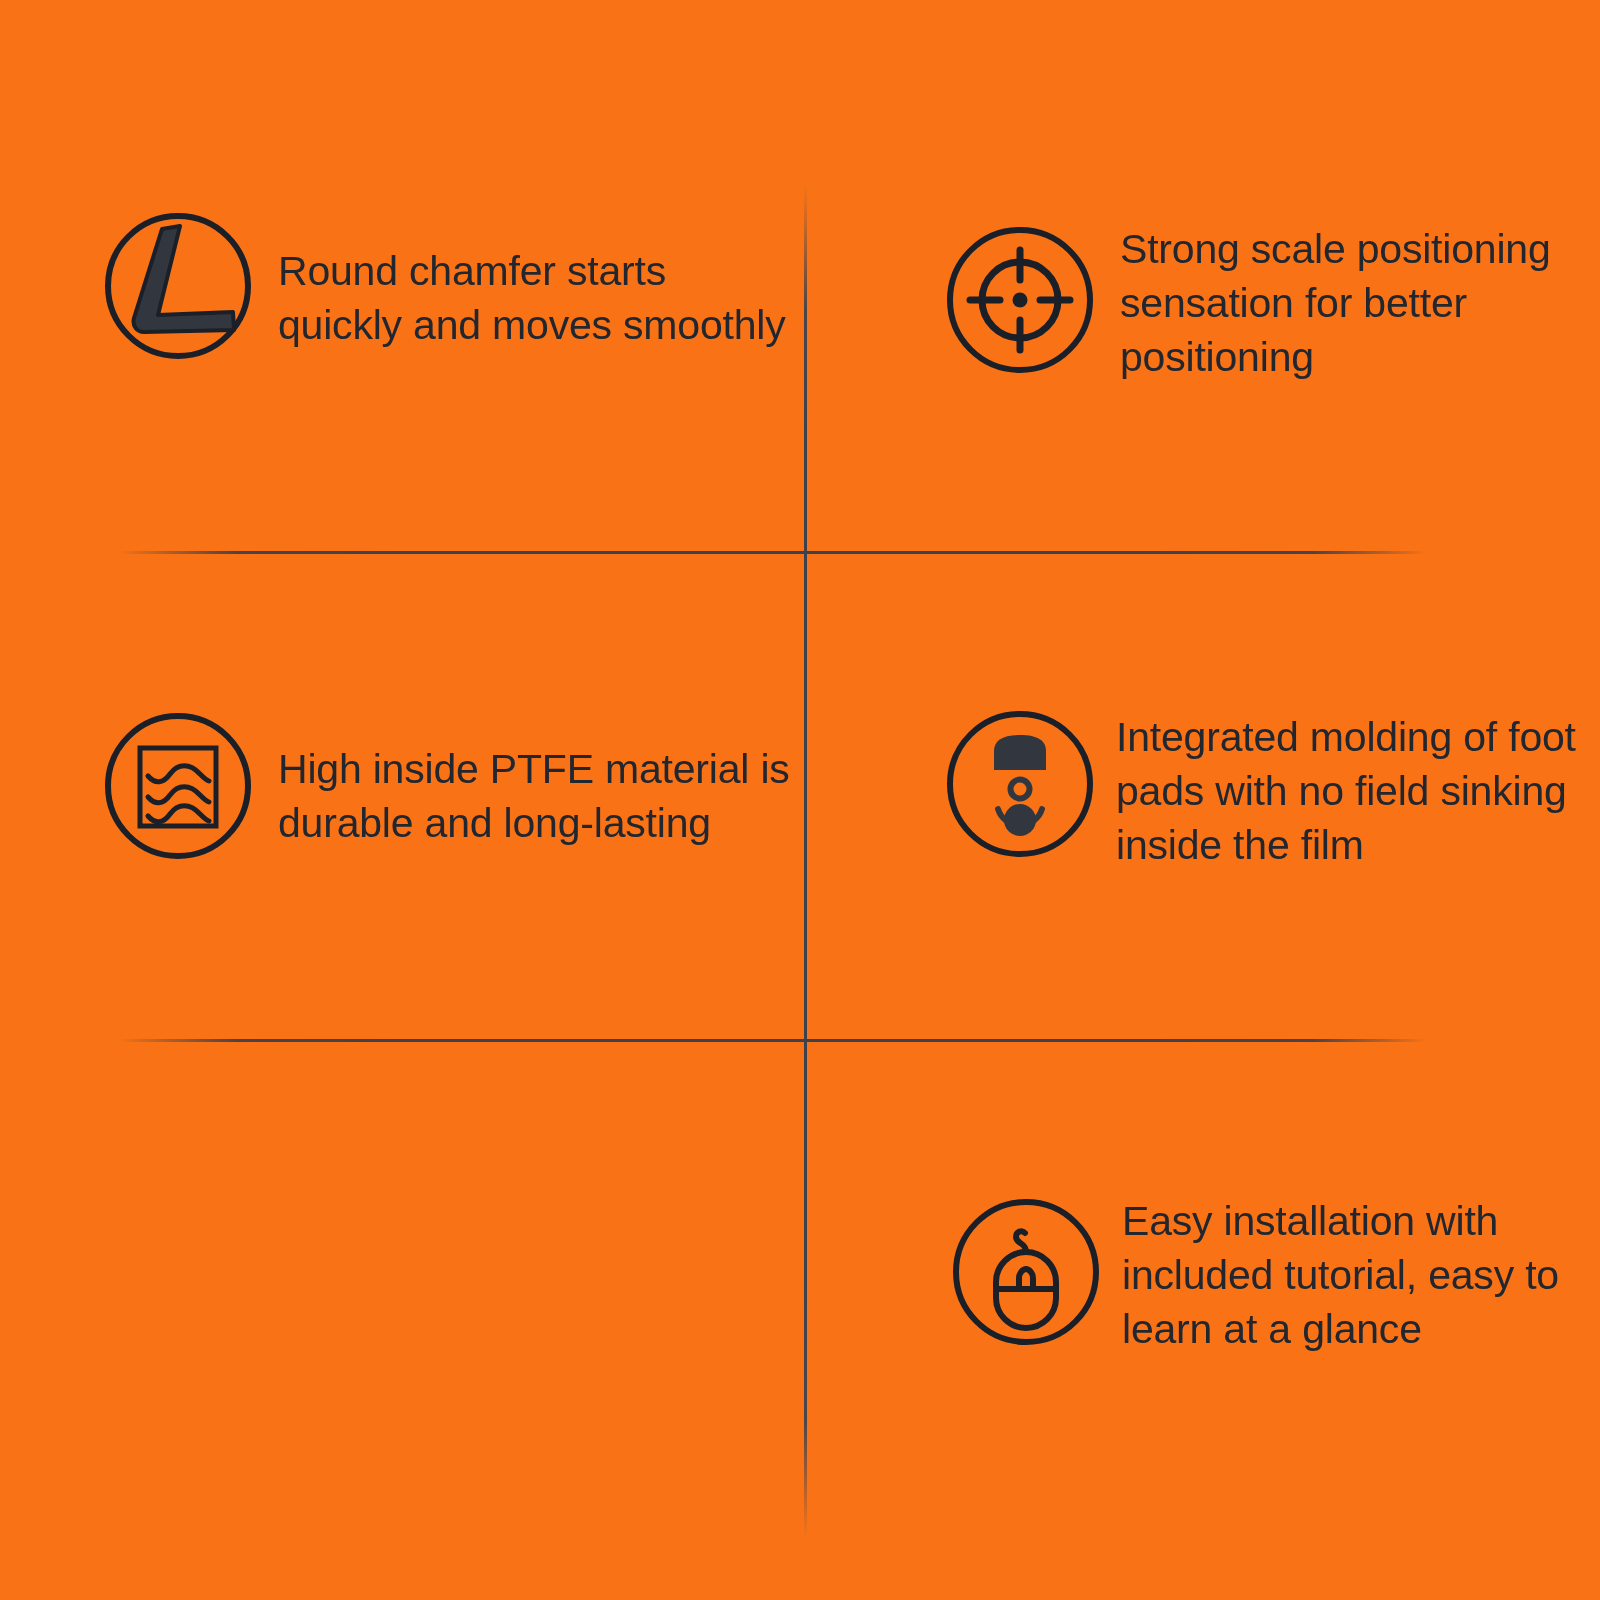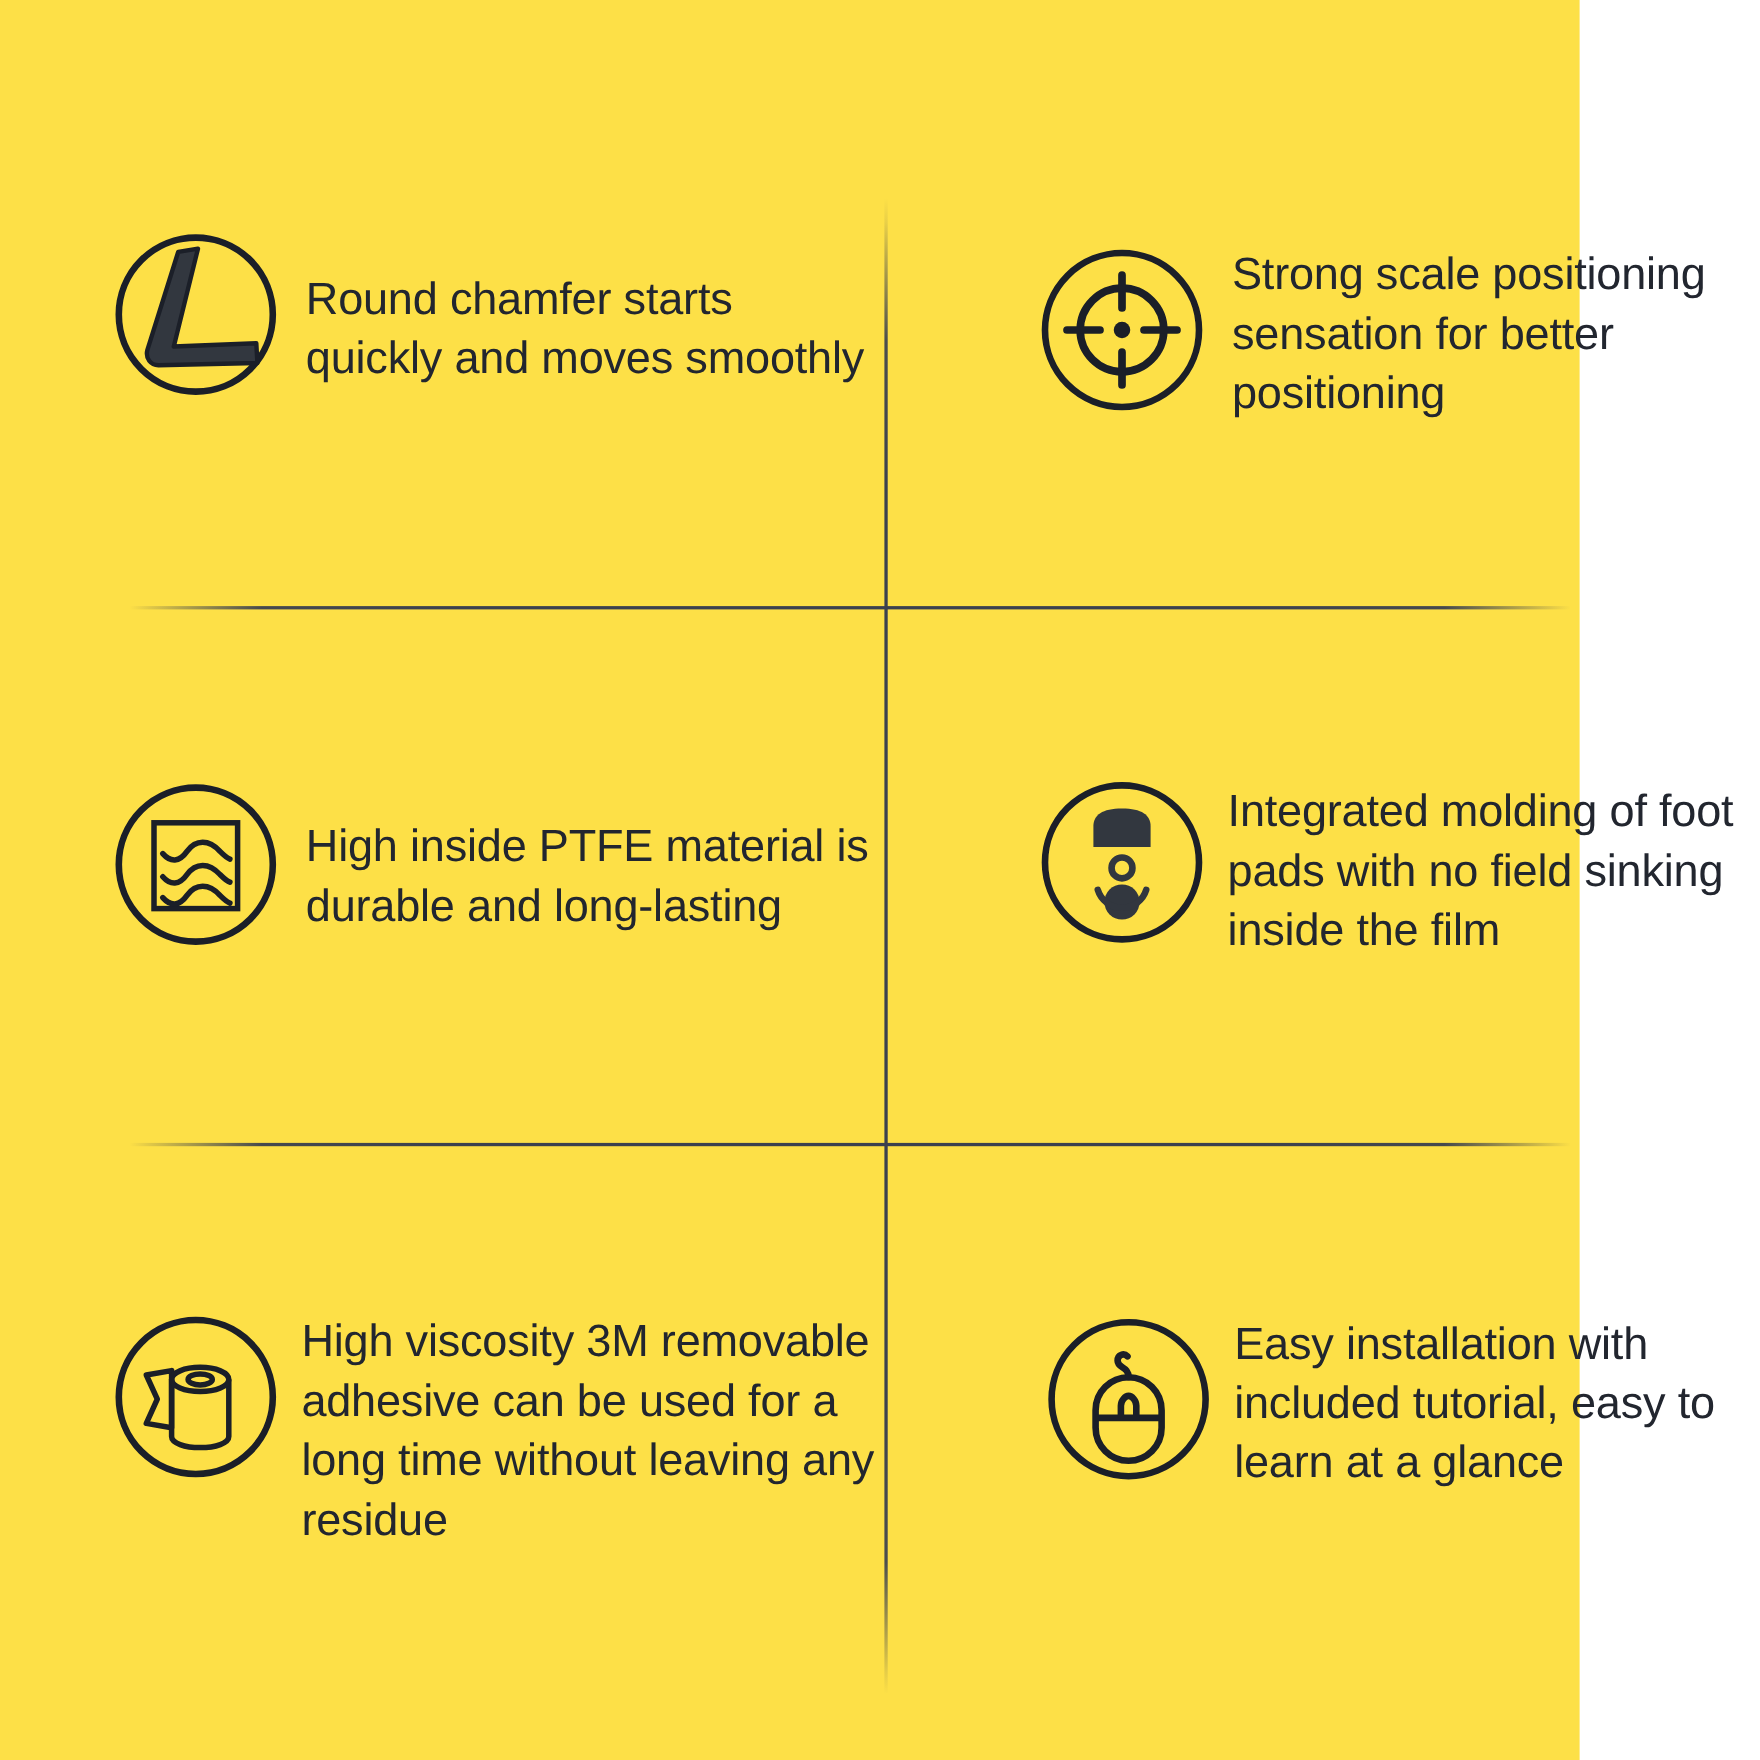--- a/index.html
+++ b/index.html
@@ -10,23 +10,23 @@
   body {
     width: 1600px;
     height: 1600px;
     font-family: "Liberation Sans", sans-serif;
     -webkit-font-smoothing: antialiased;
     overflow: hidden;
   }
 
   .board {
     position: relative;
-    width: 1436px;
+    width: 1600px;
     height: 1600px;
-    background: #fde047;
+    background: #f97316;
   }
 
   
   .divider-h {
     position: absolute;
     left: 118px;
     width: 1310px;
     height: 3px;
     background: linear-gradient(to right,
         rgba(60,65,78,0) 0px,
@@ -154,32 +154,20 @@
         <circle cx="78" cy="78" r="70" fill="none" stroke="#1b1f28" stroke-width="6"></circle>
         <path d="M52 64 L52 45 C52 35 60 29 78 29 C96 29 104 35 104 45 L104 64 Z" fill="#32373f"></path>
         <circle cx="78" cy="83" r="9.5" fill="none" stroke="#32373f" stroke-width="6"></circle>
         <circle cx="78" cy="114" r="16" fill="#32373f"></circle>
         <path d="M56 103 A23 23 0 0 0 100 103" fill="none" stroke="#32373f" stroke-width="6" stroke-linecap="round"></path>
       </svg>
     </div>
     <div class="cell-text">Integrated molding of foot pads with no field sinking  inside the film</div>
   </div>
 
-  <div class="cell" id="cell-5">
-    <div class="cell-icon">
-      <svg viewBox="0 0 156 156" xmlns="http://www.w3.org/2000/svg">
-        <circle cx="78" cy="78" r="70" fill="none" stroke="#1b1f28" stroke-width="6"></circle>
-        <path d="M56 54 L33 58 L43 80 L33 102 L56 106 Z" fill="none" stroke="#1b1f28" stroke-width="5" stroke-linejoin="round"></path>
-        <path d="M56 62 L56 114 C56 120 68 124 82 124 C96 124 108 120 108 114 L108 62" fill="none" stroke="#1b1f28" stroke-width="5"></path>
-        <ellipse cx="82" cy="62" rx="26" ry="11" fill="none" stroke="#1b1f28" stroke-width="5"></ellipse>
-        <ellipse cx="82" cy="62" rx="11" ry="5" fill="none" stroke="#1b1f28" stroke-width="5"></ellipse>
-      </svg>
-    </div>
-    <div class="cell-text">High viscosity 3M removable adhesive can be used for a long time without leaving any residue</div>
-  </div>
 
   <div class="cell" id="cell-6">
     <div class="cell-icon">
       <svg viewBox="0 0 156 156" xmlns="http://www.w3.org/2000/svg">
         <circle cx="78" cy="78" r="70" fill="none" stroke="#1b1f28" stroke-width="6"></circle>
         <rect x="48" y="58" width="60" height="76" rx="30" ry="30" fill="none" stroke="#1b1f28" stroke-width="6"></rect>
         <line x1="48" y1="95" x2="108" y2="95" stroke="#1b1f28" stroke-width="6"></line>
         <path d="M71 95 L71 84 C71 79 75 75 78 75 C81 75 85 79 85 84 L85 95" fill="none" stroke="#1b1f28" stroke-width="6"></path>
         <path d="M78 58 C78 48 68 50 68 43 C68 37 74 36 77 39" fill="none" stroke="#1b1f28" stroke-width="6" stroke-linecap="round"></path>
       </svg>

